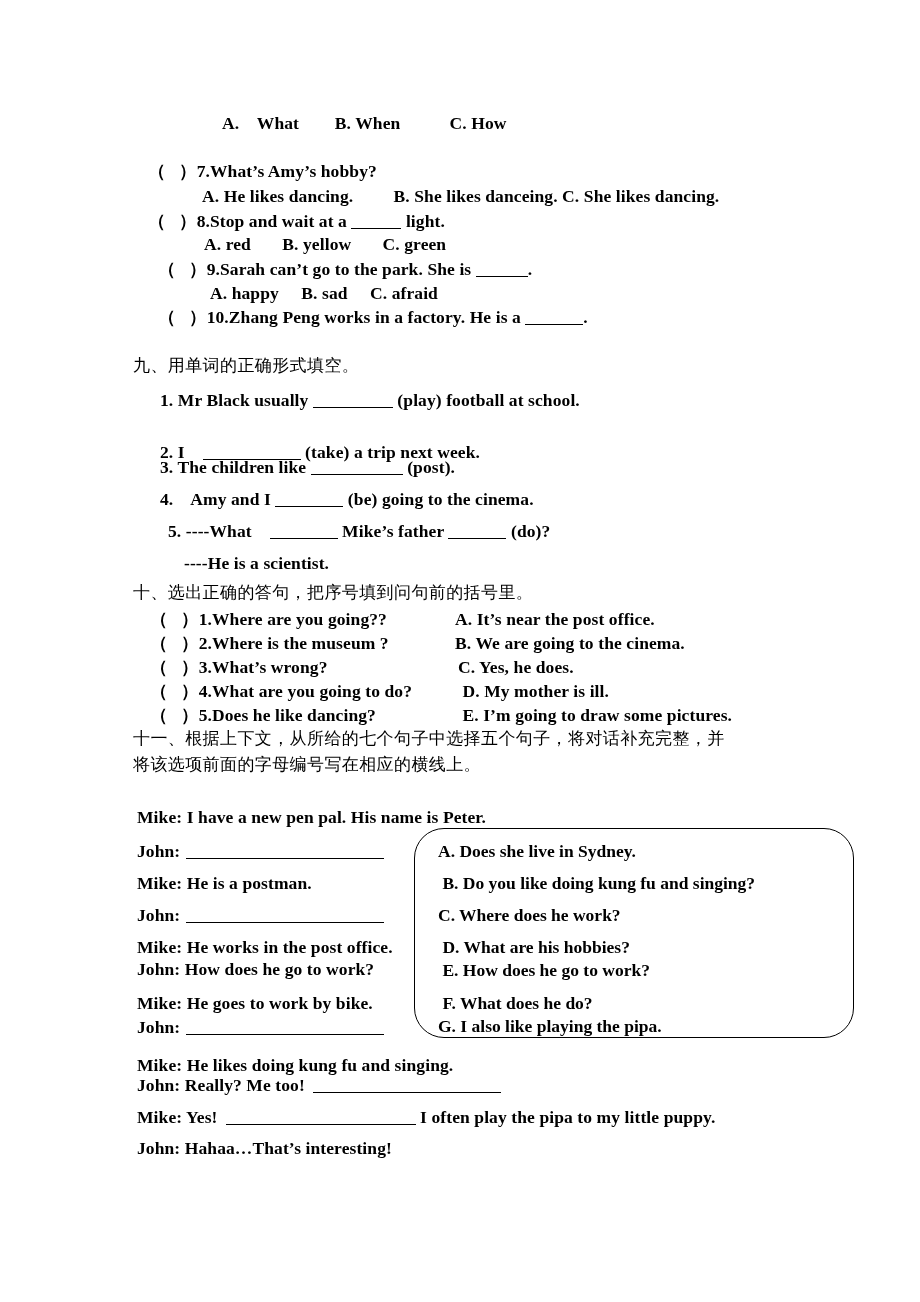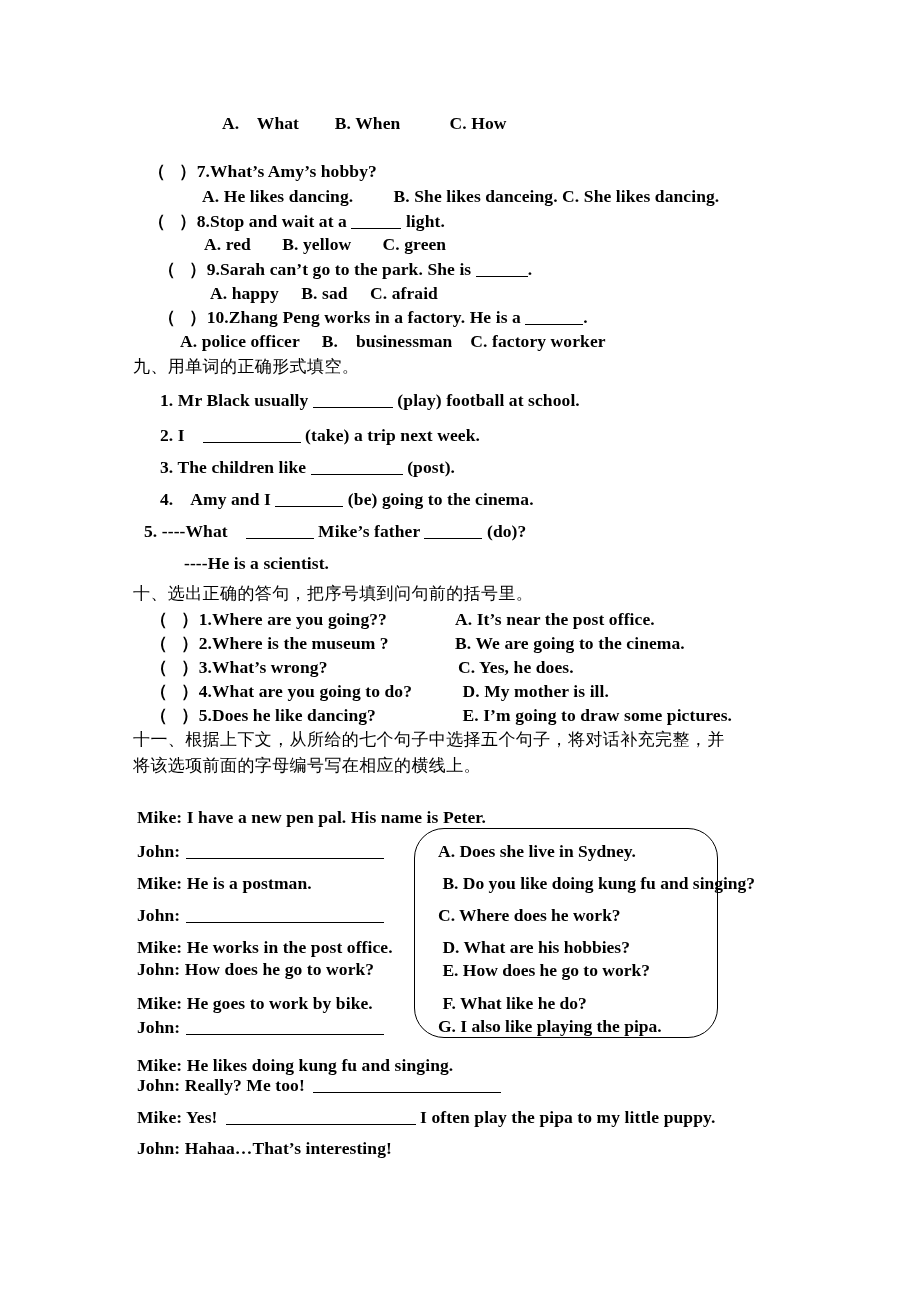--- a/index.html
+++ b/index.html
@@ -18,35 +18,35 @@
     overflow: hidden;
   }
   .ln {
     position: absolute;
     white-space: pre;
     line-height: 1;
     font-size: 17.5px;
     letter-spacing: 0.1px;
   }
   .cn {
-    font-family: Liberation Serif, serif;
+    font-family: Liberation Mono, monospace;
     font-weight: normal;
     font-size: 17px;
     letter-spacing: 0.4px;
   }
   .blank {
     display: inline-block;
     border-bottom: 1.6px solid #000;
     vertical-align: -2px;
   }
   .optbox {
     position: absolute;
     left: 414px;
     top: 828px;
-    width: 304px;
+    width: 440px;
     height: 210px;
     border: 1.8px solid #000;
     border-radius: 30px;
     box-sizing: border-box;
     background: transparent;
   }
   .opt {
     position: absolute;
     white-space: pre;
     font-size: 17.5px;
@@ -63,33 +63,32 @@
   <div class="ln" style="left:148px; top:163px;"><span>（   ）</span><span>7.</span><span>What’s Amy’s hobby?</span></div>
   <div class="ln" style="left:202px; top:188px;">A. He likes dancing.         B. She likes danceing. C. She likes dancing.</div>
 
   <div class="ln" style="left:148px; top:213px;"><span>（   ）</span><span>8.</span><span>Stop and wait at a </span><span class="blank" style="width:50px;"></span><span> light.</span></div>
   <div class="ln" style="left:204px; top:236px;">A. red       B. yellow       C. green</div>
 
   <div class="ln" style="left:158px; top:261px;"><span>（   ）</span><span>9.</span><span>Sarah can’t go to the park. She is </span><span class="blank" style="width:52px;"></span><span>.</span></div>
   <div class="ln" style="left:210px; top:285px;">A. happy     B. sad     C. afraid</div>
 
   <div class="ln" style="left:158px; top:309px;"><span>（   ）</span><span>10.</span><span>Zhang Peng works in a factory. He is a </span><span class="blank" style="width:58px;"></span><span>.</span></div>
-  <div class="ln" style="left:180px; top:333px;">A. police officer     B.    businessman    C. factory worker</div>
 
   <div class="ln cn" style="left:133px; top:358px;">九、用单词的正确形式填空。</div>
 
   <div class="ln" style="left:160px; top:392px;"><span>1.</span><span> Mr Black usually </span><span class="blank" style="width:80px;"></span><span> (play) football at school.</span></div>
 
-  <div class="ln" style="left:160px; top:427px;"><span>2.</span><span> I    </span><span class="blank" style="width:98px;"></span><span> (take) a trip next week.</span></div>
+  <div class="ln" style="left:160px; top:444px;"><span>2.</span><span> I    </span><span class="blank" style="width:98px;"></span><span> (take) a trip next week.</span></div>
 
   <div class="ln" style="left:160px; top:459px;"><span>3.</span><span> The children like </span><span class="blank" style="width:92px;"></span><span> (post).</span></div>
 
   <div class="ln" style="left:160px; top:491px;"><span>4.</span><span>    Amy and I </span><span class="blank" style="width:68px;"></span><span> (be) going to the cinema.</span></div>
 
-  <div class="ln" style="left:144px; top:523px;"><span>5.</span><span> ----What    </span><span class="blank" style="width:68px;"></span><span> Mike’s father </span><span class="blank" style="width:58px;"></span><span> (do)?</span></div>
+  <div class="ln" style="left:168px; top:523px;"><span>5.</span><span> ----What    </span><span class="blank" style="width:68px;"></span><span> Mike’s father </span><span class="blank" style="width:58px;"></span><span> (do)?</span></div>
 
   <div class="ln" style="left:184px; top:555px;">----He is a scientist.</div>
 
   <div class="ln cn" style="left:133px; top:585px;">十、选出正确的答句，把序号填到问句前的括号里。</div>
 
   <div class="ln" style="left:150px; top:611px;"><span>（   ）</span><span>1.</span><span>Where are you going??</span></div>
   <div class="ln" style="left:455px; top:611px;">A. It’s near the post office.</div>
 
   <div class="ln" style="left:150px; top:635px;"><span>（   ）</span><span>2.</span><span>Where is the museum ?</span></div>
   <div class="ln" style="left:455px; top:635px;">B. We are going to the cinema.</div>
@@ -129,17 +128,17 @@
   <div class="ln" style="left:137px; top:1109px;"><span>Mike:</span><span> Yes!</span><span class="blank" style="width:190px; margin-left:8px;"></span><span> I often play the pipa to my little puppy.</span></div>
 
   <div class="ln" style="left:137px; top:1140px;"><span>John:</span><span> Hahaa…That’s interesting!</span></div>
 
   <div class="optbox">
     <div class="opt" style="left:23px; top:14px;">A. Does she live in Sydney.</div>
     <div class="opt" style="left:23px; top:46px;"> B. Do you like doing kung fu and singing?</div>
     <div class="opt" style="left:23px; top:78px;">C. Where does he work?</div>
     <div class="opt" style="left:23px; top:110px;"> D. What are his hobbies?</div>
     <div class="opt" style="left:23px; top:133px;"> E. How does he go to work?</div>
-    <div class="opt" style="left:23px; top:166px;"> F. What like he do?</div>
+    <div class="opt" style="left:23px; top:166px;"> F. What does he do?</div>
     <div class="opt" style="left:23px; top:189px;">G. I also like playing the pipa.</div>
   </div>
 
 </div>
 
 </body></html>

